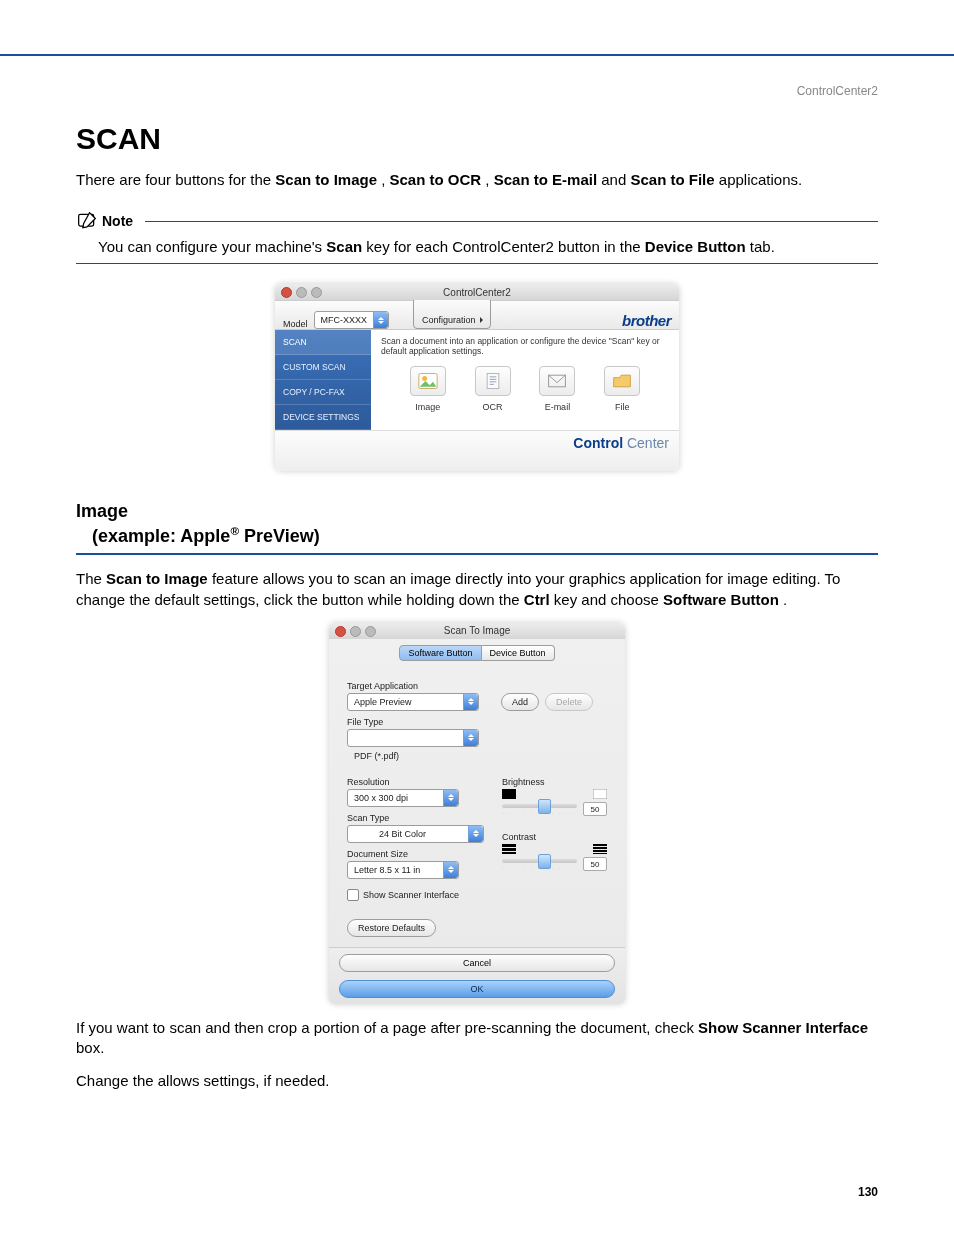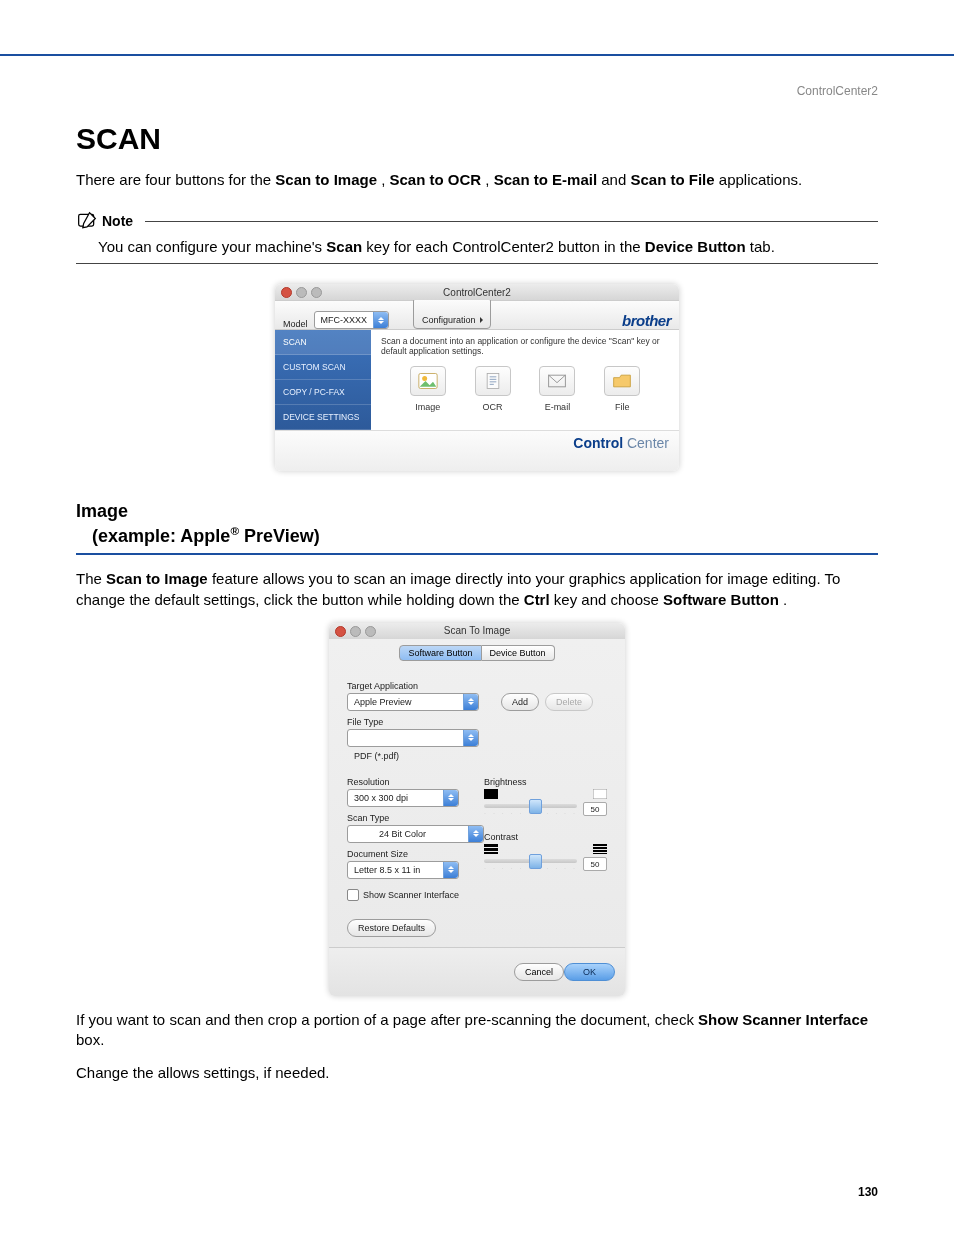--- a/index.html
+++ b/index.html
@@ -69,31 +69,31 @@
   .tab{font-size:9px;padding:2px 8px;border:1px solid #9c9c9c;background:linear-gradient(#fff,#e7e7e7);}
   .tab.active{background:linear-gradient(#bcd7f6,#8fbdf3);}
   .tab:first-child{border-radius:4px 0 0 4px;}
   .tab:last-child{border-left:none;border-radius:0 4px 4px 0;}
   .dlg-inner{padding:6px 18px 10px 18px;font-size:9px;color:#222;}
   .lab{margin:6px 0 2px 0;}
   .row{display:flex;align-items:center;gap:6px;}
   .mac-btn{display:inline-flex;align-items:center;justify-content:center;height:16px;padding:0 10px;border:1px solid #9c9c9c;border-radius:9px;background:linear-gradient(#fefefe,#e6e6e6);font-size:9px;}
   .mac-btn.disabled{color:#aaa;border-color:#c8c8c8;}
   .mac-btn.primary{background:linear-gradient(#a9d2fb,#5a9ee7);border-color:#4f8fd5;color:#0a2a55;}
-  .dlg-cols{display:flex;margin-top:10px;}
+  .dlg-cols{display:flex;gap:18px;margin-top:10px;}
   .colL,.colR{flex:1;}
   .slider{height:4px;background:linear-gradient(#dcdcdc,#c7c7c7);border-radius:2px;position:relative;margin:3px 0 2px 0;}
   .knob{position:absolute;top:-5px;left:48%;width:11px;height:13px;background:linear-gradient(#cfe6fb,#7eb3e7);border:1px solid #6fa0dc;border-radius:2px;}
   .ticks{display:flex;justify-content:space-between;font-size:6px;color:#bbb;letter-spacing:2px;margin-bottom:2px;}
   .valbox{display:inline-flex;align-items:center;justify-content:center;width:22px;height:12px;border:1px solid #aaa;border-radius:2px;font-size:8px;background:#fff;}
   .slider-row{display:flex;align-items:center;gap:6px;}
   .slider-row .slider-col{flex:1;}
   .chk{display:flex;align-items:center;gap:4px;margin-top:10px;}
   .chk-box{width:10px;height:10px;border:1px solid #888;border-radius:2px;background:#fff;}
-  .dlg-bottom{background:linear-gradient(#eeeeee,#e3e3e3);border-top:1px solid #ccc;display:flex;justify-content:flex-end;gap:0;padding:15px 10px;}
+  .dlg-bottom{background:linear-gradient(#eeeeee,#e3e3e3);border-top:1px solid #ccc;display:flex;justify-content:flex-end;gap:8px;padding:6px 10px;flex-direction:column;}
   .grad-icon{width:14px;height:10px;}
 
   .page-num{position:absolute;right:76px;bottom:36px;font-weight:bold;font-size:12px;text-align:right;}
 </style>
 </head>
 <body>
 
 <div class="page">
   <div class="topbar"></div>
   <div class="content">

